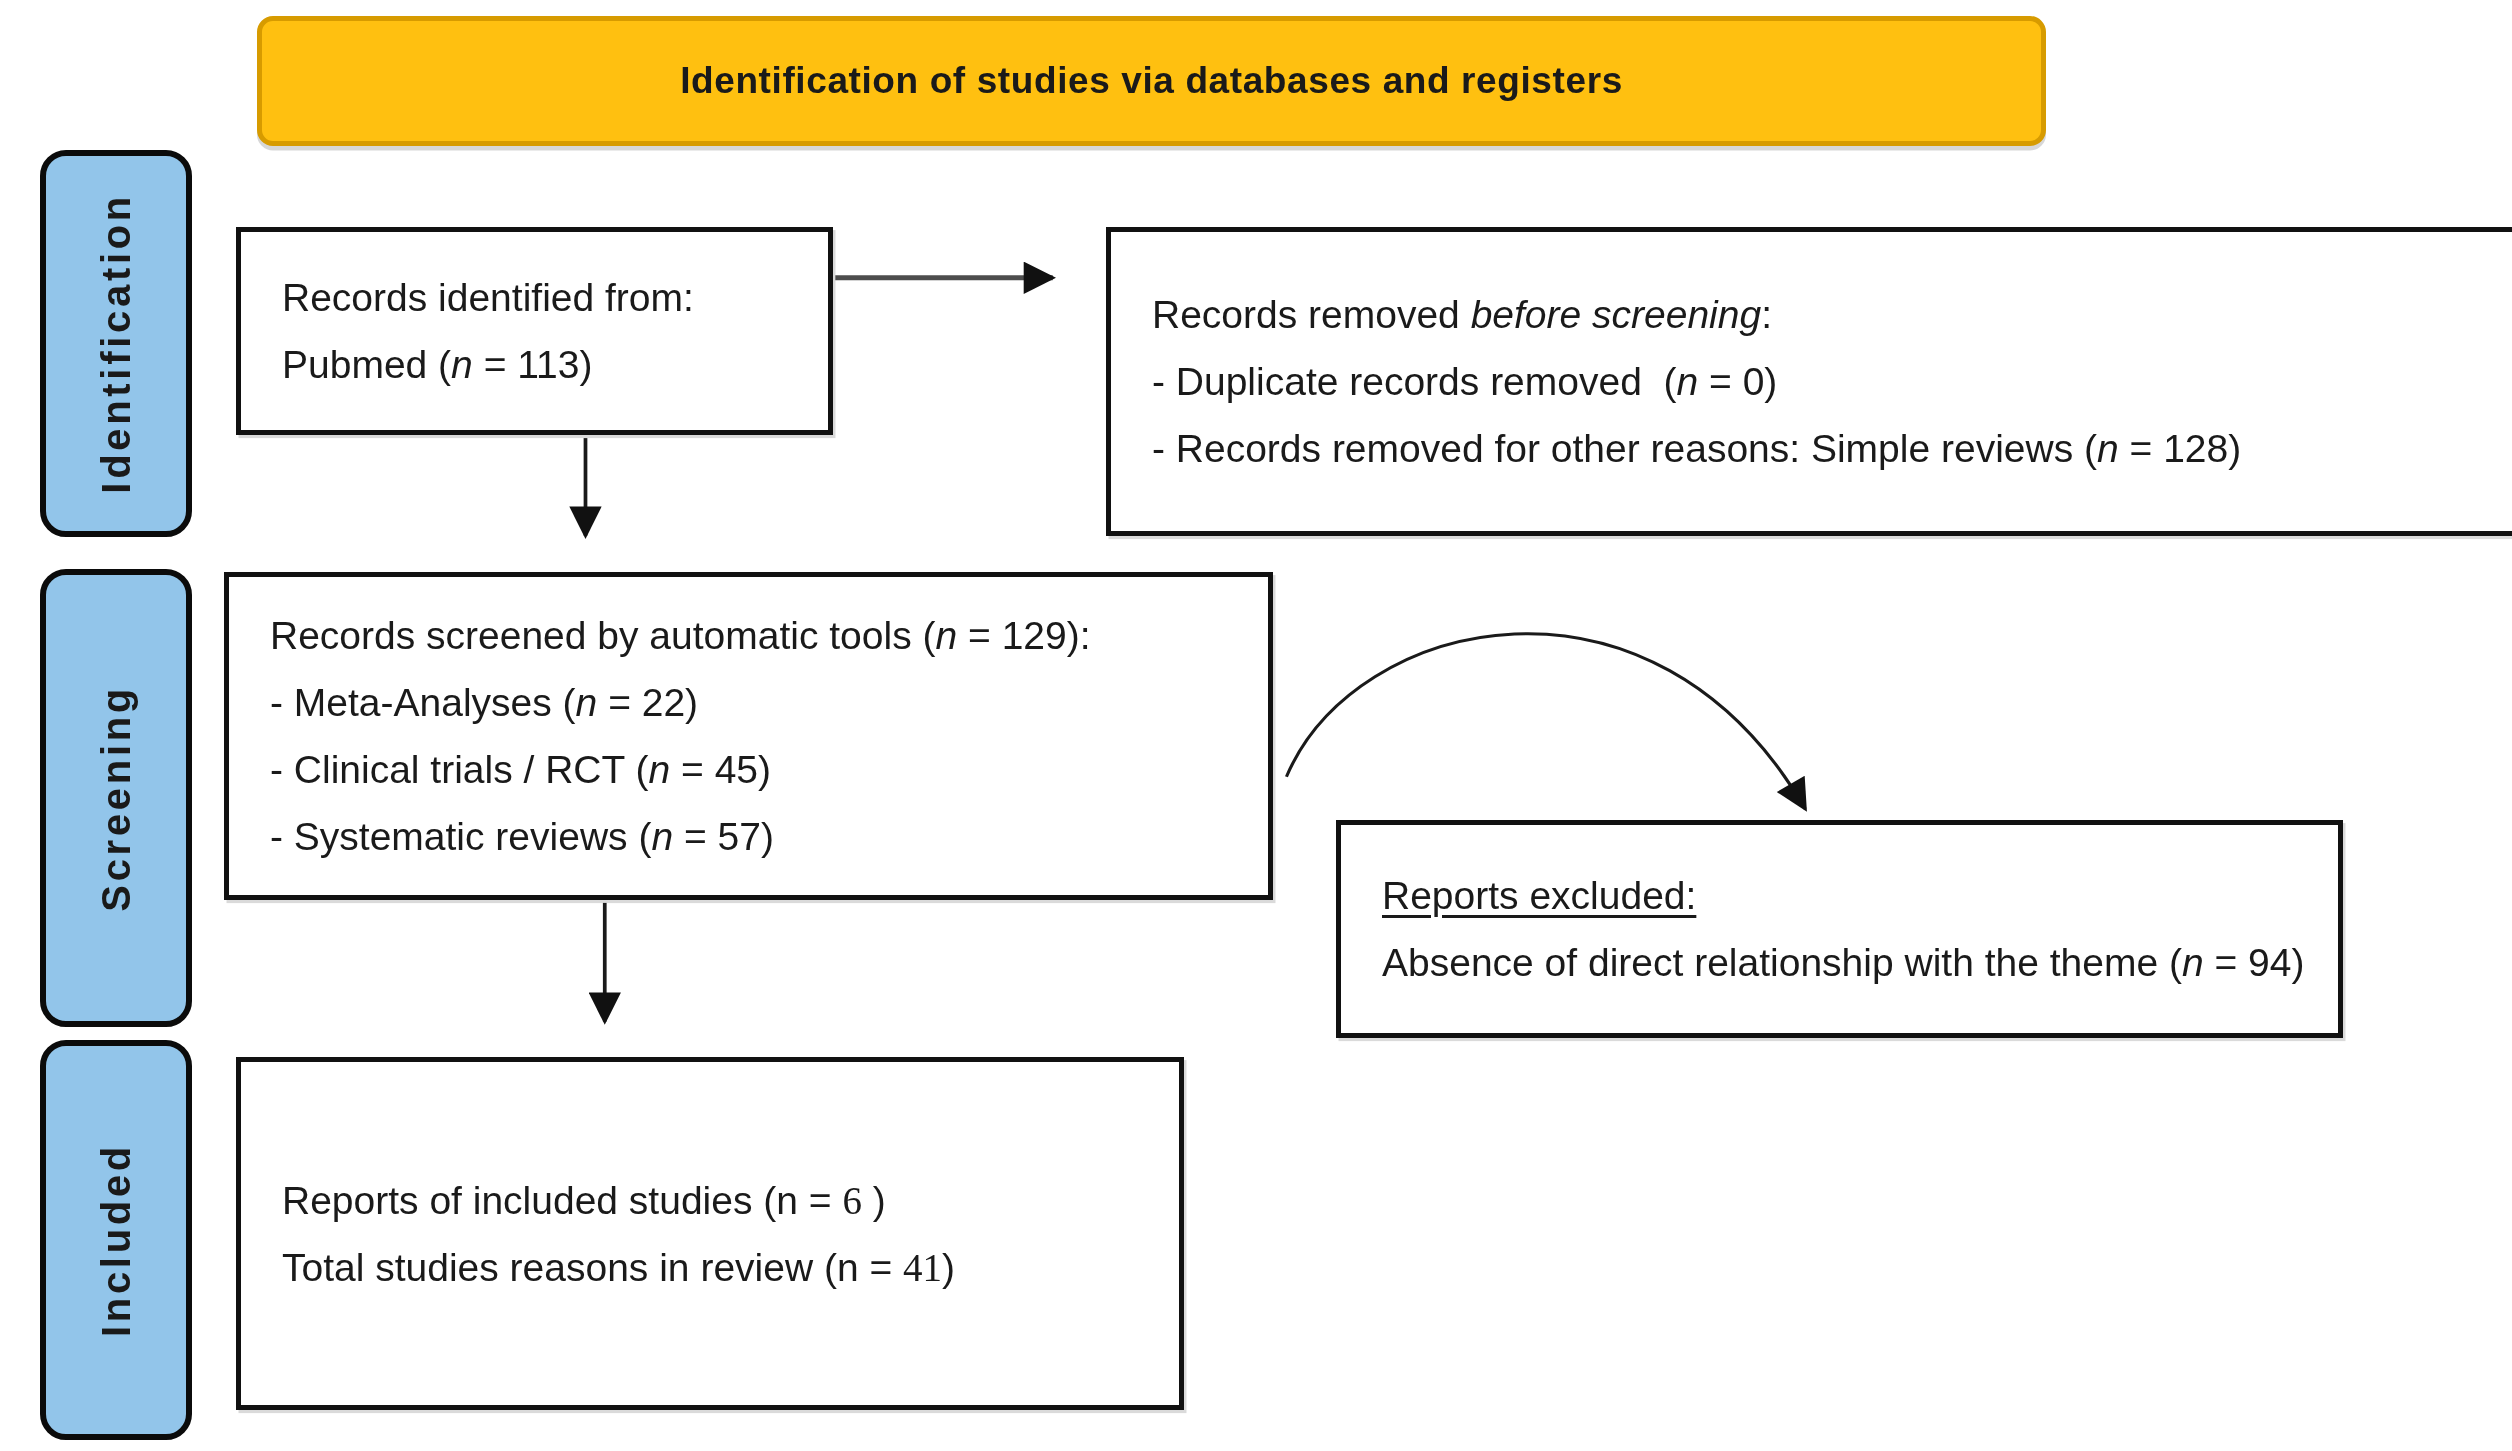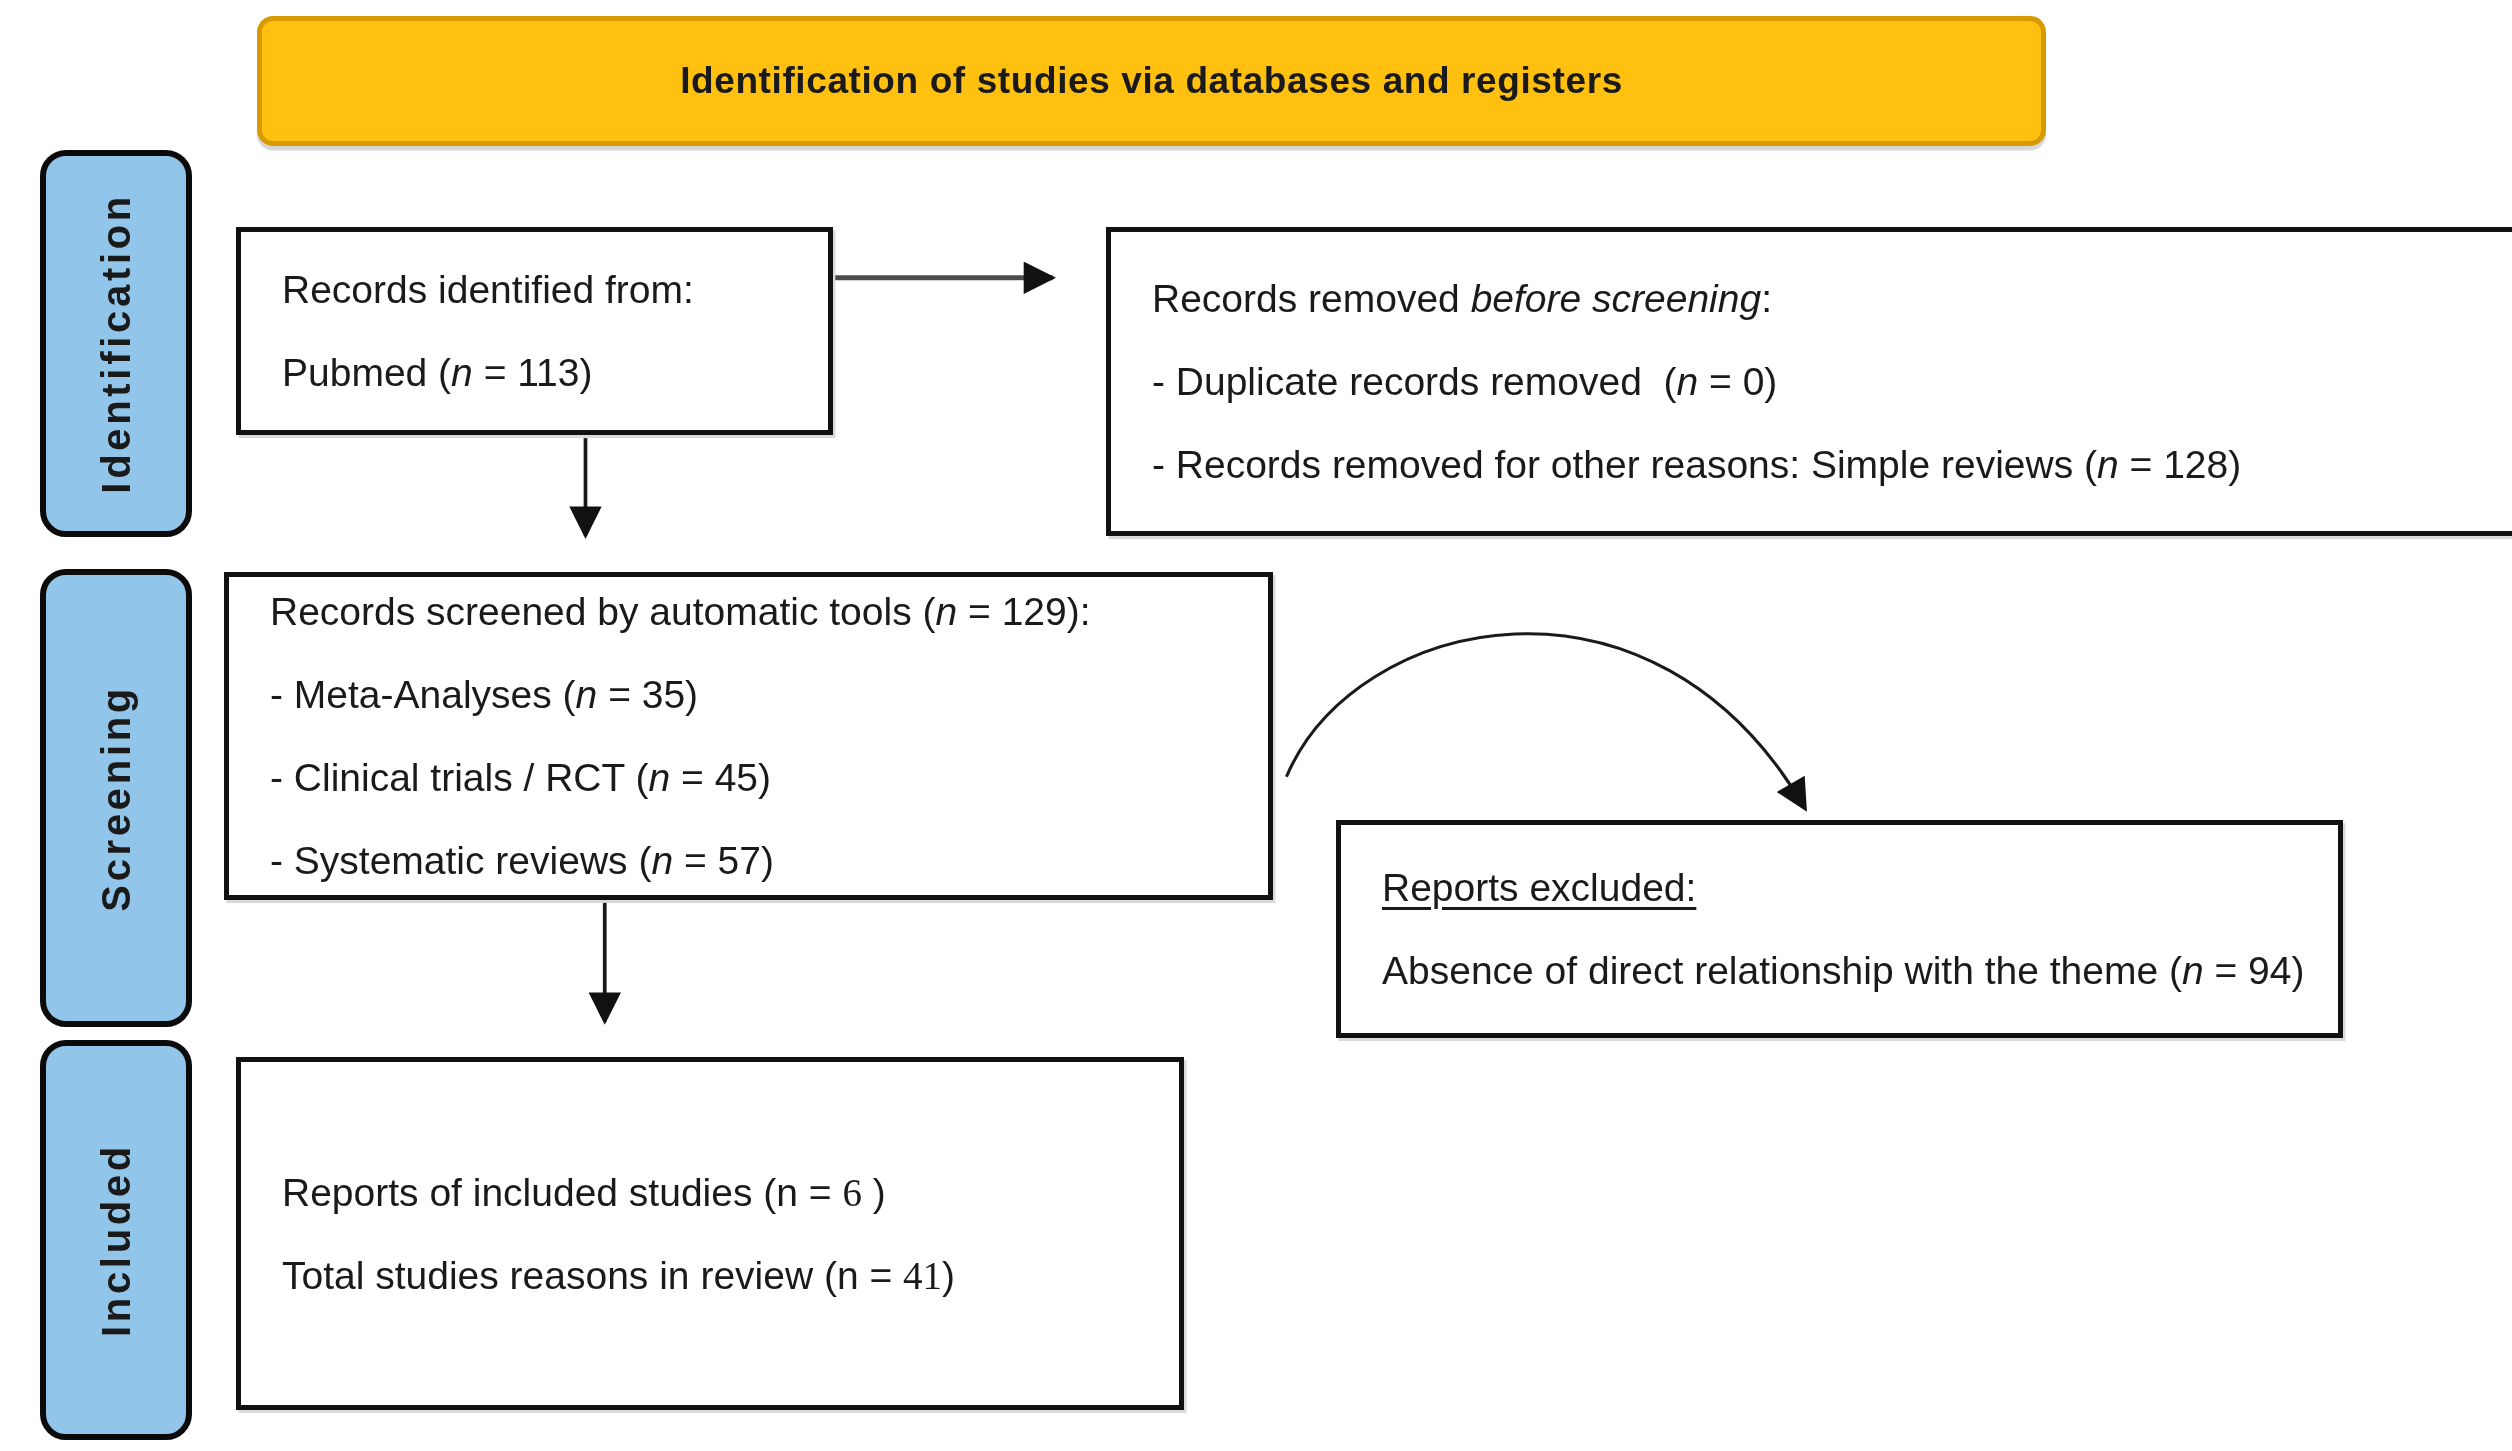--- a/index.html
+++ b/index.html
@@ -45,21 +45,20 @@
   .stage-screening{top:569px;height:458px;}
   .stage-included{top:1040px;height:400px;}
 
   
   .fbox{
     position:absolute;background:#ffffff;
     border:5.6px solid var(--box-border);
     display:flex;flex-direction:column;justify-content:center;
     padding:12.4px 25px 12.4px 41px;
     box-shadow:2.5px 3.1px 0 rgba(150,150,150,0.35);
-    gap:16px;
   }
   .fbox .line{font-size:39px;line-height:67px;white-space:nowrap;}
   .seg-italic{font-style:italic;}
   .seg-underline{text-decoration:underline;text-underline-offset:6.2px;}
   .seg-serif{font-family:"Liberation Serif", serif;}
 
   .box-identified{left:236px;top:227px;width:597px;height:208px;}
   .box-removed{left:1106px;top:227px;width:1558px;height:309px;}
   .box-screened{left:224px;top:572px;width:1049px;height:328px;}
   .box-excluded{left:1336px;top:820px;width:1007px;height:218px;}
@@ -95,21 +94,21 @@
     </div>
 
   <div class="fbox box-removed">
       <div class="line"><span>Records removed </span><span class="seg-italic">before screening</span><span>:</span></div>
       <div class="line"><span>- Duplicate records removed &nbsp;(</span><span class="seg-italic">n</span><span> = 0)</span></div>
       <div class="line"><span>- Records removed for other reasons: Simple reviews (</span><span class="seg-italic">n</span><span> = 128)</span></div>
     </div>
 
   <div class="fbox box-screened">
       <div class="line"><span>Records screened by automatic tools (</span><span class="seg-italic">n</span><span> = 129):</span></div>
-      <div class="line"><span>- Meta-Analyses (</span><span class="seg-italic">n</span><span> = 35)</span></div>
+      <div class="line"><span>- Meta-Analyses (</span><span class="seg-italic">n</span><span> = 22)</span></div>
       <div class="line"><span>- Clinical trials / RCT (</span><span class="seg-italic">n</span><span> = 45)</span></div>
       <div class="line"><span>- Systematic reviews (</span><span class="seg-italic">n</span><span> = 57)</span></div>
     </div>
 
   <div class="fbox box-excluded">
       <div class="line"><span class="seg-underline">Reports excluded:</span></div>
       <div class="line"><span>Absence of direct relationship with the theme (</span><span class="seg-italic">n</span><span> = 94)</span></div>
     </div>
 
   <div class="fbox box-included">

